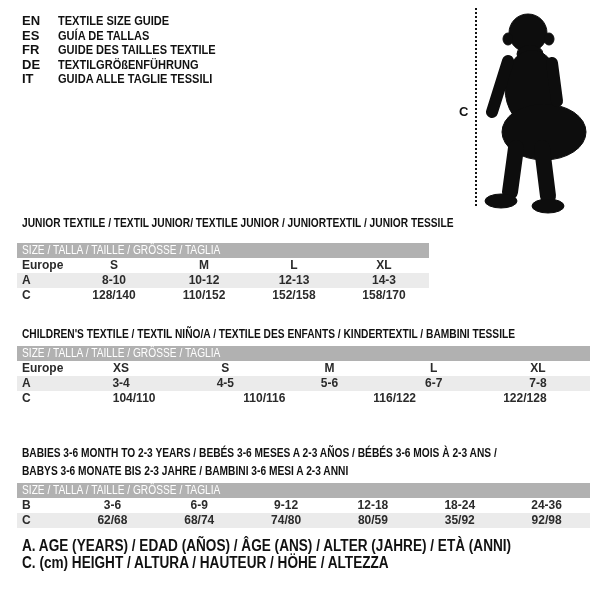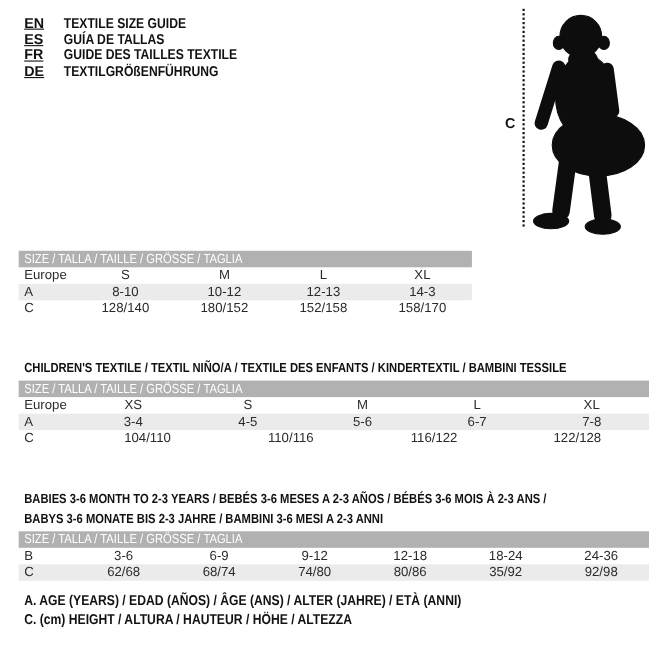--- a/index.html
+++ b/index.html
@@ -5,46 +5,46 @@
   html,body{margin:0;padding:0;}
   body{
     width:600px;height:600px;position:relative;background:#ffffff;
     font-family:"Liberation Sans",sans-serif;color:#1a1a1a;overflow:hidden;
   }
   .cond{transform:scaleX(0.85);transform-origin:0 50%;white-space:nowrap;display:inline-block;}
 
   
   .lang-block{position:absolute;top:14px;left:22px;font-weight:bold;font-size:13px;line-height:14.6px;color:#111;}
   .lang-row{display:flex;}
-  .lang-code{width:36px;flex:0 0 36px;text-decoration:underline;}
+  .lang-code{width:36px;flex:0 0 36px;}
 
   
   .measure-line{position:absolute;left:475px;top:8px;height:198px;width:0;border-left:2px dotted #141414;}
   .measure-label{position:absolute;left:459px;top:104px;font-weight:bold;font-size:13px;color:#111;}
   .baby-svg{position:absolute;left:484px;top:6px;}
 
   
   .section{position:absolute;left:17px;}
   .sec-0{top:216px;width:412px;}
   .sec-1{top:327px;width:573px;}
   .sec-2{top:444px;width:573px;}
   .sec-title{font-weight:bold;font-size:12px;line-height:15px;padding-left:5px;color:#111;white-space:nowrap;}
   .sec-2 .sec-title{line-height:18px;}
   .sec-0 .bar{margin-top:12px;}
   .sec-1 .bar{margin-top:4px;}
   .sec-2 .bar{margin-top:3px;}
   .bar{height:15px;background:var(--bar-bg,#b1b1b1);color:var(--bar-text,#ffffff);
        font-size:12px;line-height:15px;padding-left:5px;}
-  .row{display:flex;height:15px;line-height:15px;font-size:12px;color:#2b2b2b;}
+  .row{display:flex;height:15px;line-height:15px;font-size:12px;color:#2b2b2b;font-weight:bold;}
   .rows .row:nth-child(even){background:var(--stripe,#ebebeb);}
   .row .lbl{flex:0 0 47px;padding-left:5px;}
   .row .val{flex:1;text-align:center;}
 
   
-  .legend{position:absolute;left:22px;top:538px;font-weight:bold;font-size:13px;line-height:16.5px;color:#111;}
+  .legend{position:absolute;left:22px;top:538px;font-weight:bold;font-size:16px;line-height:16.5px;color:#111;}
   .legend-line{white-space:nowrap;}
 </style>
 </head>
 <body style="--bar-bg: #b1b1b1; --bar-text: #ffffff; --stripe: #ebebeb;">
 
 <div class="lang-block" id="lang-block">
     <div class="lang-row">
       <span class="lang-code">EN</span>
       <span class="cond">TEXTILE SIZE GUIDE</span>
     </div>
@@ -52,20 +52,24 @@
       <span class="lang-code">ES</span>
       <span class="cond">GUÍA DE TALLAS</span>
     </div>
     <div class="lang-row">
       <span class="lang-code">FR</span>
       <span class="cond">GUIDE DES TAILLES TEXTILE</span>
     </div>
     <div class="lang-row">
       <span class="lang-code">DE</span>
       <span class="cond">TEXTILGRÖßENFÜHRUNG</span>
+    </div>
+    <div class="lang-row">
+      <span class="lang-code">IT</span>
+      <span class="cond">GUIDA ALLE TAGLIE TESSILI</span>
     </div>
   </div>
 
 <div class="measure-line"></div>
 <div class="measure-label">C</div>
 <svg class="baby-svg" width="110" height="210" viewBox="0 0 110 210" aria-hidden="true">
   <g id="baby-shapes" fill="#0d0d0d" stroke="#0d0d0d">
     <circle cx="44" cy="27" r="19"></circle>
     <ellipse cx="24" cy="33" rx="5" ry="6"></ellipse>
     <ellipse cx="65" cy="33" rx="5" ry="6"></ellipse>
@@ -76,40 +80,41 @@
     <line x1="68" y1="57" x2="73" y2="95" stroke-width="12" stroke-linecap="round"></line>
     <line x1="32" y1="142" x2="26" y2="186" stroke-width="16" stroke-linecap="round"></line>
     <line x1="58" y1="142" x2="64" y2="190" stroke-width="16" stroke-linecap="round"></line>
     <ellipse cx="17" cy="195" rx="16" ry="7"></ellipse>
     <ellipse cx="64" cy="200" rx="16" ry="7"></ellipse>
   </g>
 </svg>
 
 <div id="sections-root">
     <div class="section sec-0">
+      <div class="sec-title"><span class="cond">JUNIOR TEXTILE / TEXTIL JUNIOR/ TEXTILE JUNIOR / JUNIORTEXTIL / JUNIOR TESSILE</span></div>
       <div class="bar"><span class="cond">SIZE / TALLA / TAILLE / GRÖSSE / TAGLIA</span></div>
       <div class="rows">
         <div class="row">
           <span class="lbl">Europe</span>
           <span class="val">S</span>
           <span class="val">M</span>
           <span class="val">L</span>
           <span class="val">XL</span>
         </div>
         <div class="row">
           <span class="lbl">A</span>
           <span class="val">8-10</span>
           <span class="val">10-12</span>
           <span class="val">12-13</span>
           <span class="val">14-3</span>
         </div>
         <div class="row">
           <span class="lbl">C</span>
           <span class="val">128/140</span>
-          <span class="val">180/152</span>
+          <span class="val">110/152</span>
           <span class="val">152/158</span>
           <span class="val">158/170</span>
         </div>
       </div>
     </div>
     <div class="section sec-1">
       <div class="sec-title"><span class="cond">CHILDREN'S TEXTILE / TEXTIL NIÑO/A / TEXTILE DES ENFANTS / KINDERTEXTIL / BAMBINI TESSILE</span></div>
       <div class="bar"><span class="cond">SIZE / TALLA / TAILLE / GRÖSSE / TAGLIA</span></div>
       <div class="rows">
         <div class="row">
@@ -149,21 +154,21 @@
           <span class="val">9-12</span>
           <span class="val">12-18</span>
           <span class="val">18-24</span>
           <span class="val">24-36</span>
         </div>
         <div class="row">
           <span class="lbl">C</span>
           <span class="val">62/68</span>
           <span class="val">68/74</span>
           <span class="val">74/80</span>
-          <span class="val">80/86</span>
+          <span class="val">80/59</span>
           <span class="val">35/92</span>
           <span class="val">92/98</span>
         </div>
       </div>
     </div>
   </div>
 
 <div class="legend" id="legend-block">
     <div class="legend-line"><span class="cond">A. AGE (YEARS) / EDAD (AÑOS) / ÂGE (ANS) / ALTER (JAHRE) / ETÀ (ANNI)</span></div>
     <div class="legend-line"><span class="cond">C. (cm) HEIGHT / ALTURA / HAUTEUR / HÖHE / ALTEZZA</span></div>

